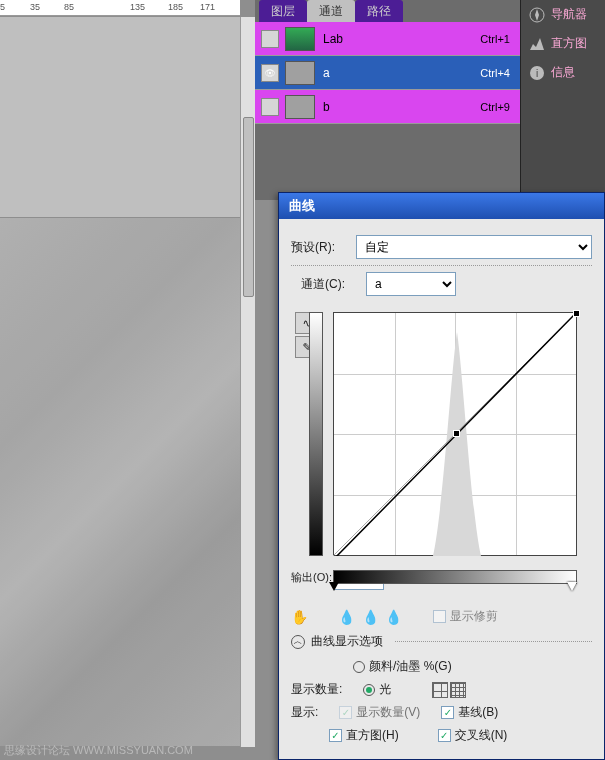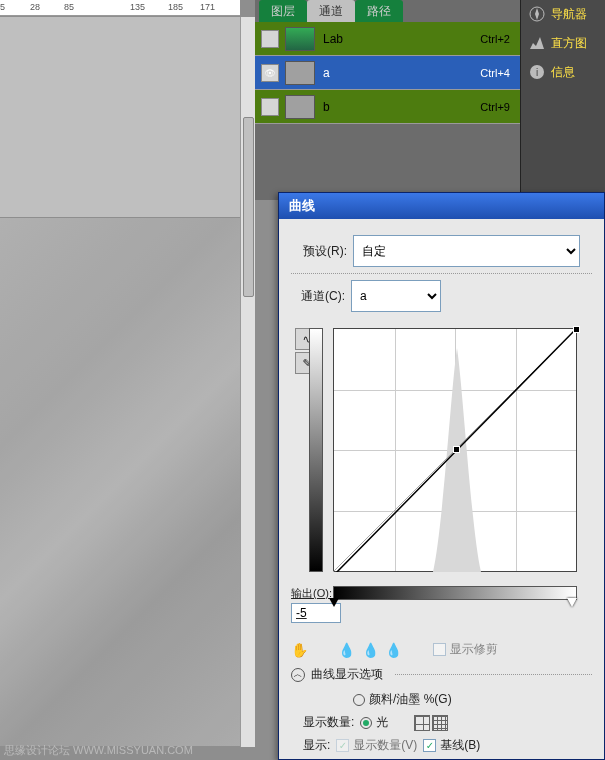--- a/index.html
+++ b/index.html
@@ -10,62 +10,62 @@
 
 .canvas-wrap { position: absolute; top: 17px; left: 0; width: 240px; height: 200px; background: #bfbfbf; }
 .canvas-img { position: absolute; top: 218px; left: 0; width: 240px; height: 528px; background: linear-gradient(135deg,#b5b5b5,#a9a9a9 30%,#bababa 50%,#9e9e9e 70%,#b0b0b0); filter: contrast(0.9); }
 
 .scrollbar-v { position: absolute; top: 17px; left: 240px; width: 15px; height: 730px; background: #e0e0e0; border-left: 1px solid #999; }
 .scroll-thumb { position: absolute; top: 100px; left: 2px; width: 11px; height: 180px; background: #c0c0c0; border: 1px solid #888; border-radius: 2px; }
 
 .panels-col { position: absolute; top: 0; left: 255px; width: 265px; height: 200px; background: #6c6c6c; }
 
 .tabstrip { height: 22px; background: #6c6c6c; display: flex; gap: 0; padding-left: 4px; }
-.tab { padding: 3px 12px; background: #15803d; color: #ccc; font-size: 12px; border-top-left-radius: 3px; border-top-right-radius: 3px; cursor: pointer; }
+.tab { padding: 3px 12px; background: #4c1d95; color: #ccc; font-size: 12px; border-top-left-radius: 3px; border-top-right-radius: 3px; cursor: pointer; }
 .tab.active { background: #c0c0c0; color: #333; }
 
-.channels { background: #4d7c0f; }
+.channels { background: #d946ef; }
 .ch-row { display: flex; align-items: center; height: 34px; border-bottom: 1px solid #9a9a9a; padding: 0 6px; }
 .ch-row.selected { background: #2a5fb8; color: #fff; }
 .eye { width: 18px; height: 18px; border: 1px solid #888; background: #d6d6d6; margin-right: 6px; display: flex; align-items: center; justify-content: center; font-size: 10px; }
 .eye.on::before { content: "👁"; font-size: 9px; }
 .thumb { width: 30px; height: 24px; background: #888; border: 1px solid #555; margin-right: 8px; }
 .thumb.lab { background: linear-gradient(#3a5,#264); }
 .thumb.bw { background: #ddd; }
 .thumb.grey { background: #a0a0a0; }
 .ch-name { flex: 1; font-size: 12px; }
 .ch-shortcut { font-size: 11px; margin-right: 4px; }
 
 .right-icons { position: absolute; top: 0; right: 0; width: 85px; height: 200px; background: #4a4a4a; border-left: 1px solid #222; }
-.ricon { display: flex; align-items: flex-start; padding: 6px 8px; color: #fde047; font-size: 12px; gap: 6px; cursor: pointer; }
+.ricon { display: flex; align-items: center; padding: 6px 8px; color: #f9a8d4; font-size: 12px; gap: 6px; cursor: pointer; }
 .ricon svg { width: 16px; height: 16px; fill: #bbb; }
 
 .dialog { position: absolute; top: 192px; left: 278px; width: 327px; height: 568px; background: #e8e8e8; border: 1px solid #0a246a; box-shadow: -2px 2px 6px rgba(0,0,0,0.4); }
 .titlebar { height: 26px; background: linear-gradient(#3b78e7,#1e4fb0); color: #fff; font-weight: bold; padding: 4px 10px; font-size: 13px; }
 .dlg-body { padding: 10px 12px; color: #222; }
-.row { display: flex; align-items: center; margin: 6px 12px; gap: 6px; }
+.row { display: flex; align-items: center; margin: 6px 0; gap: 21px; }
 .lbl { font-size: 12px; }
-.sel { border: 1px solid #7b9ebd; background: #fff; padding: 2px 4px; font-size: 12px; height: 32px; }
+.sel { border: 1px solid #7b9ebd; background: #fff; padding: 2px 4px; font-size: 12px; height: 24px; }
 .preset-sel { flex: 1; min-width: 0; width: 100%; }
 .ch-sel { width: 90px; }
 .txt { border: 1px solid #7b9ebd; background: #fff; padding: 2px 4px; font-size: 12px; width: 50px; height: 20px; }
 
 .curve-area { position: relative; margin: 6px 0 4px 36px; width: 250px; height: 264px; }
 .curve-grid { position: absolute; inset: 10px 0 10px 6px; background: #fff; border: 1px solid #444; }
 .gline { position: absolute; background: #ccc; }
 .curve-svg { position: absolute; inset: 10px 0 10px 6px; width: 244px; height: 244px; }
 .gradient-v { position: absolute; left: -18px; top: 10px; width: 14px; height: 244px; background: linear-gradient(#fff,#000); border: 1px solid #555; }
 .gradient-h { position: absolute; left: 6px; bottom: -18px; width: 244px; height: 14px; background: linear-gradient(90deg,#000,#fff); border: 1px solid #555; }
 .point { position: absolute; width: 7px; height: 7px; background: #000; border: 1px solid #fff; }
 .tri { position: absolute; bottom: -25px; width: 0; height: 0; border-left: 5px solid transparent; border-right: 5px solid transparent; border-top: 9px solid #000; }
 
 .tools-left { position: absolute; top: 10px; left: -32px; width: 26px; }
 .tool-btn { width: 24px; height: 22px; background: #d7d7d7; border: 1px solid #888; margin-bottom: 2px; display: flex; align-items: center; justify-content: center; font-size: 11px; }
 
-.io-row { display: flex; flex-direction: column; gap: 2px; margin-left: 0; text-decoration: underline; }
+.io-row { display: flex; gap: 2px; margin-left: 0; }
 .io-lbl { font-size: 11px; }
 .sampler-row { display: flex; align-items: center; gap: 30px; margin: 18px 0 4px 0; }
 .hand-icon, .drop-icon { font-size: 14px; }
 .chk { display: flex; align-items: center; gap: 4px; font-size: 12px; }
 .cb { width: 13px; height: 13px; border: 1px solid #7b9ebd; background: #fff; display: inline-flex; align-items: center; justify-content: center; font-size: 10px; color: #2a6; }
 .cb.checked::before { content: "✓"; }
 .cb.disabled { opacity: 0.5; }
 
 .section-toggle { display: flex; align-items: center; gap: 6px; margin: 8px 0; }
 .circ { width: 14px; height: 14px; border: 1px solid #555; border-radius: 50%; display: inline-flex; align-items: center; justify-content: center; font-size: 9px; }
@@ -80,21 +80,21 @@
 
 .watermark { position: absolute; bottom: 2px; left: 4px; color: #ccc; font-size: 11px; opacity: 0.7; font-family: sans-serif; }
 
 hr.dash { border: none; border-top: 1px dotted #999; margin: 4px 0; }
 </style>
 </head>
 <body>
 
 <div class="ruler">
   <span class="tick" style="left:0">5</span>
-  <span class="tick" style="left:30px">28</span>
+  <span class="tick" style="left:30px">35</span>
   <span class="tick" style="left:64px">85</span>
   <span class="tick" style="left:130px">135</span>
   <span class="tick" style="left:168px">185</span>
   <span class="tick" style="left:200px">171</span>
 </div>
 
 <div class="canvas-wrap"></div>
 <div class="canvas-img"></div>
 
 <div class="scrollbar-v">
@@ -105,21 +105,21 @@
   <div class="tabstrip">
     <div class="tab">图层</div>
     <div class="tab active">通道</div>
     <div class="tab">路径</div>
   </div>
   <div class="channels">
     <div class="ch-row">
       <div class="eye"></div>
       <div class="thumb lab"></div>
       <div class="ch-name">Lab</div>
-      <div class="ch-shortcut">Ctrl+2</div>
+      <div class="ch-shortcut">Ctrl+1</div>
     </div>
     <div class="ch-row selected">
       <div class="eye on"></div>
       <div class="thumb grey"></div>
       <div class="ch-name">a</div>
       <div class="ch-shortcut">Ctrl+4</div>
     </div>
     <div class="ch-row">
       <div class="eye"></div>
       <div class="thumb grey"></div>

